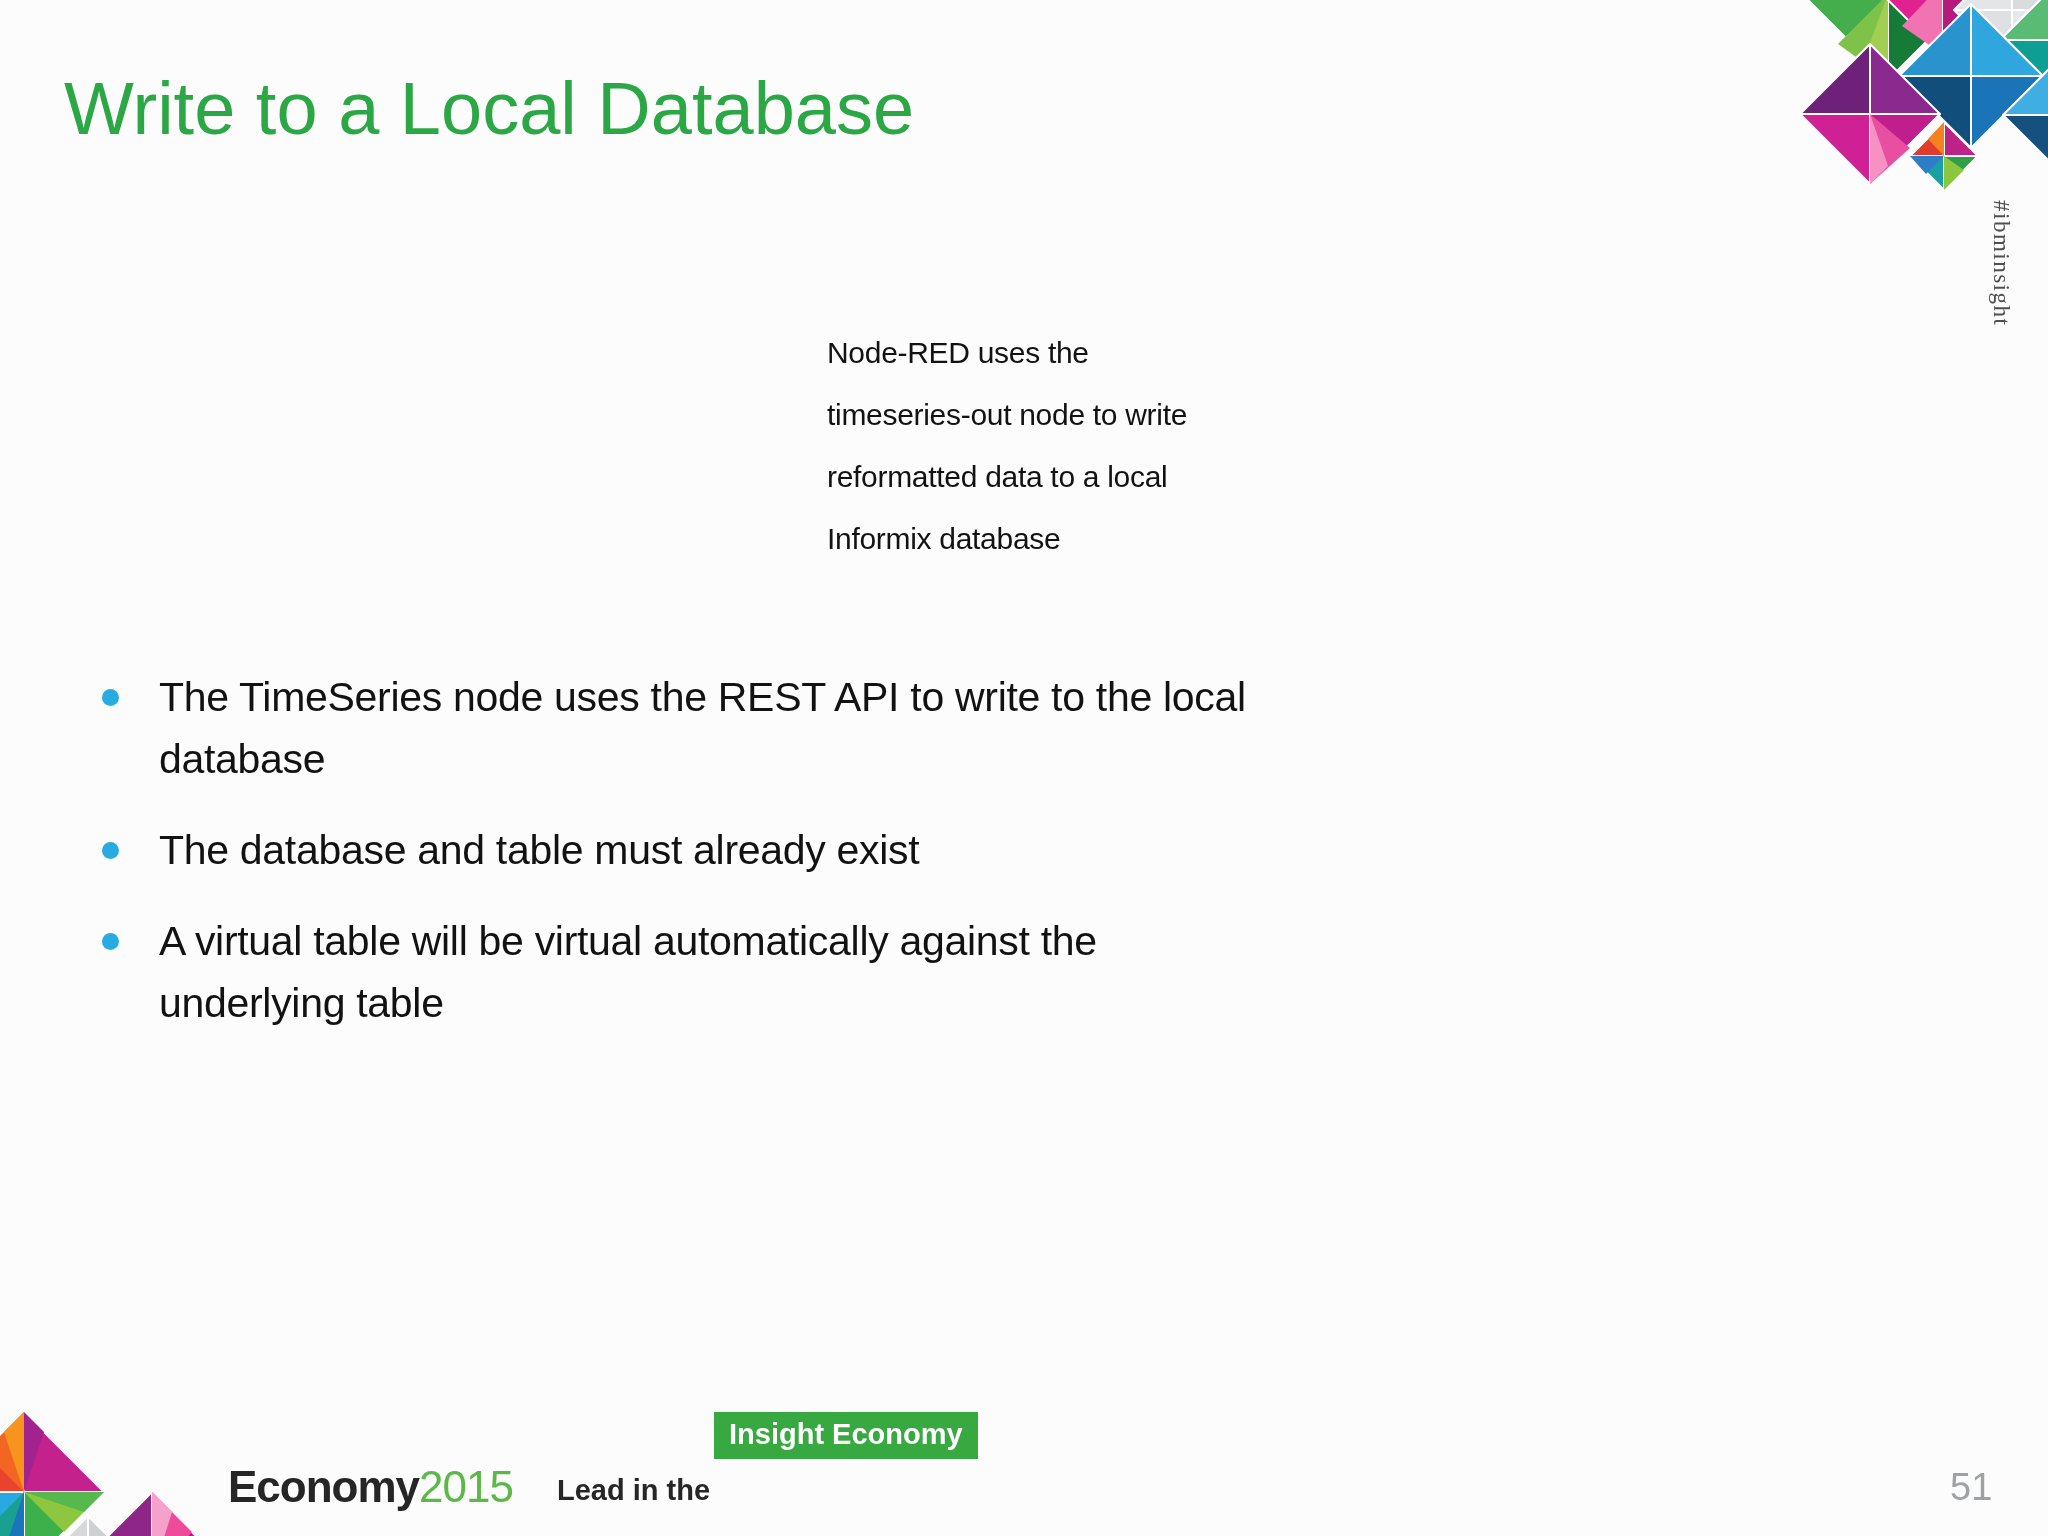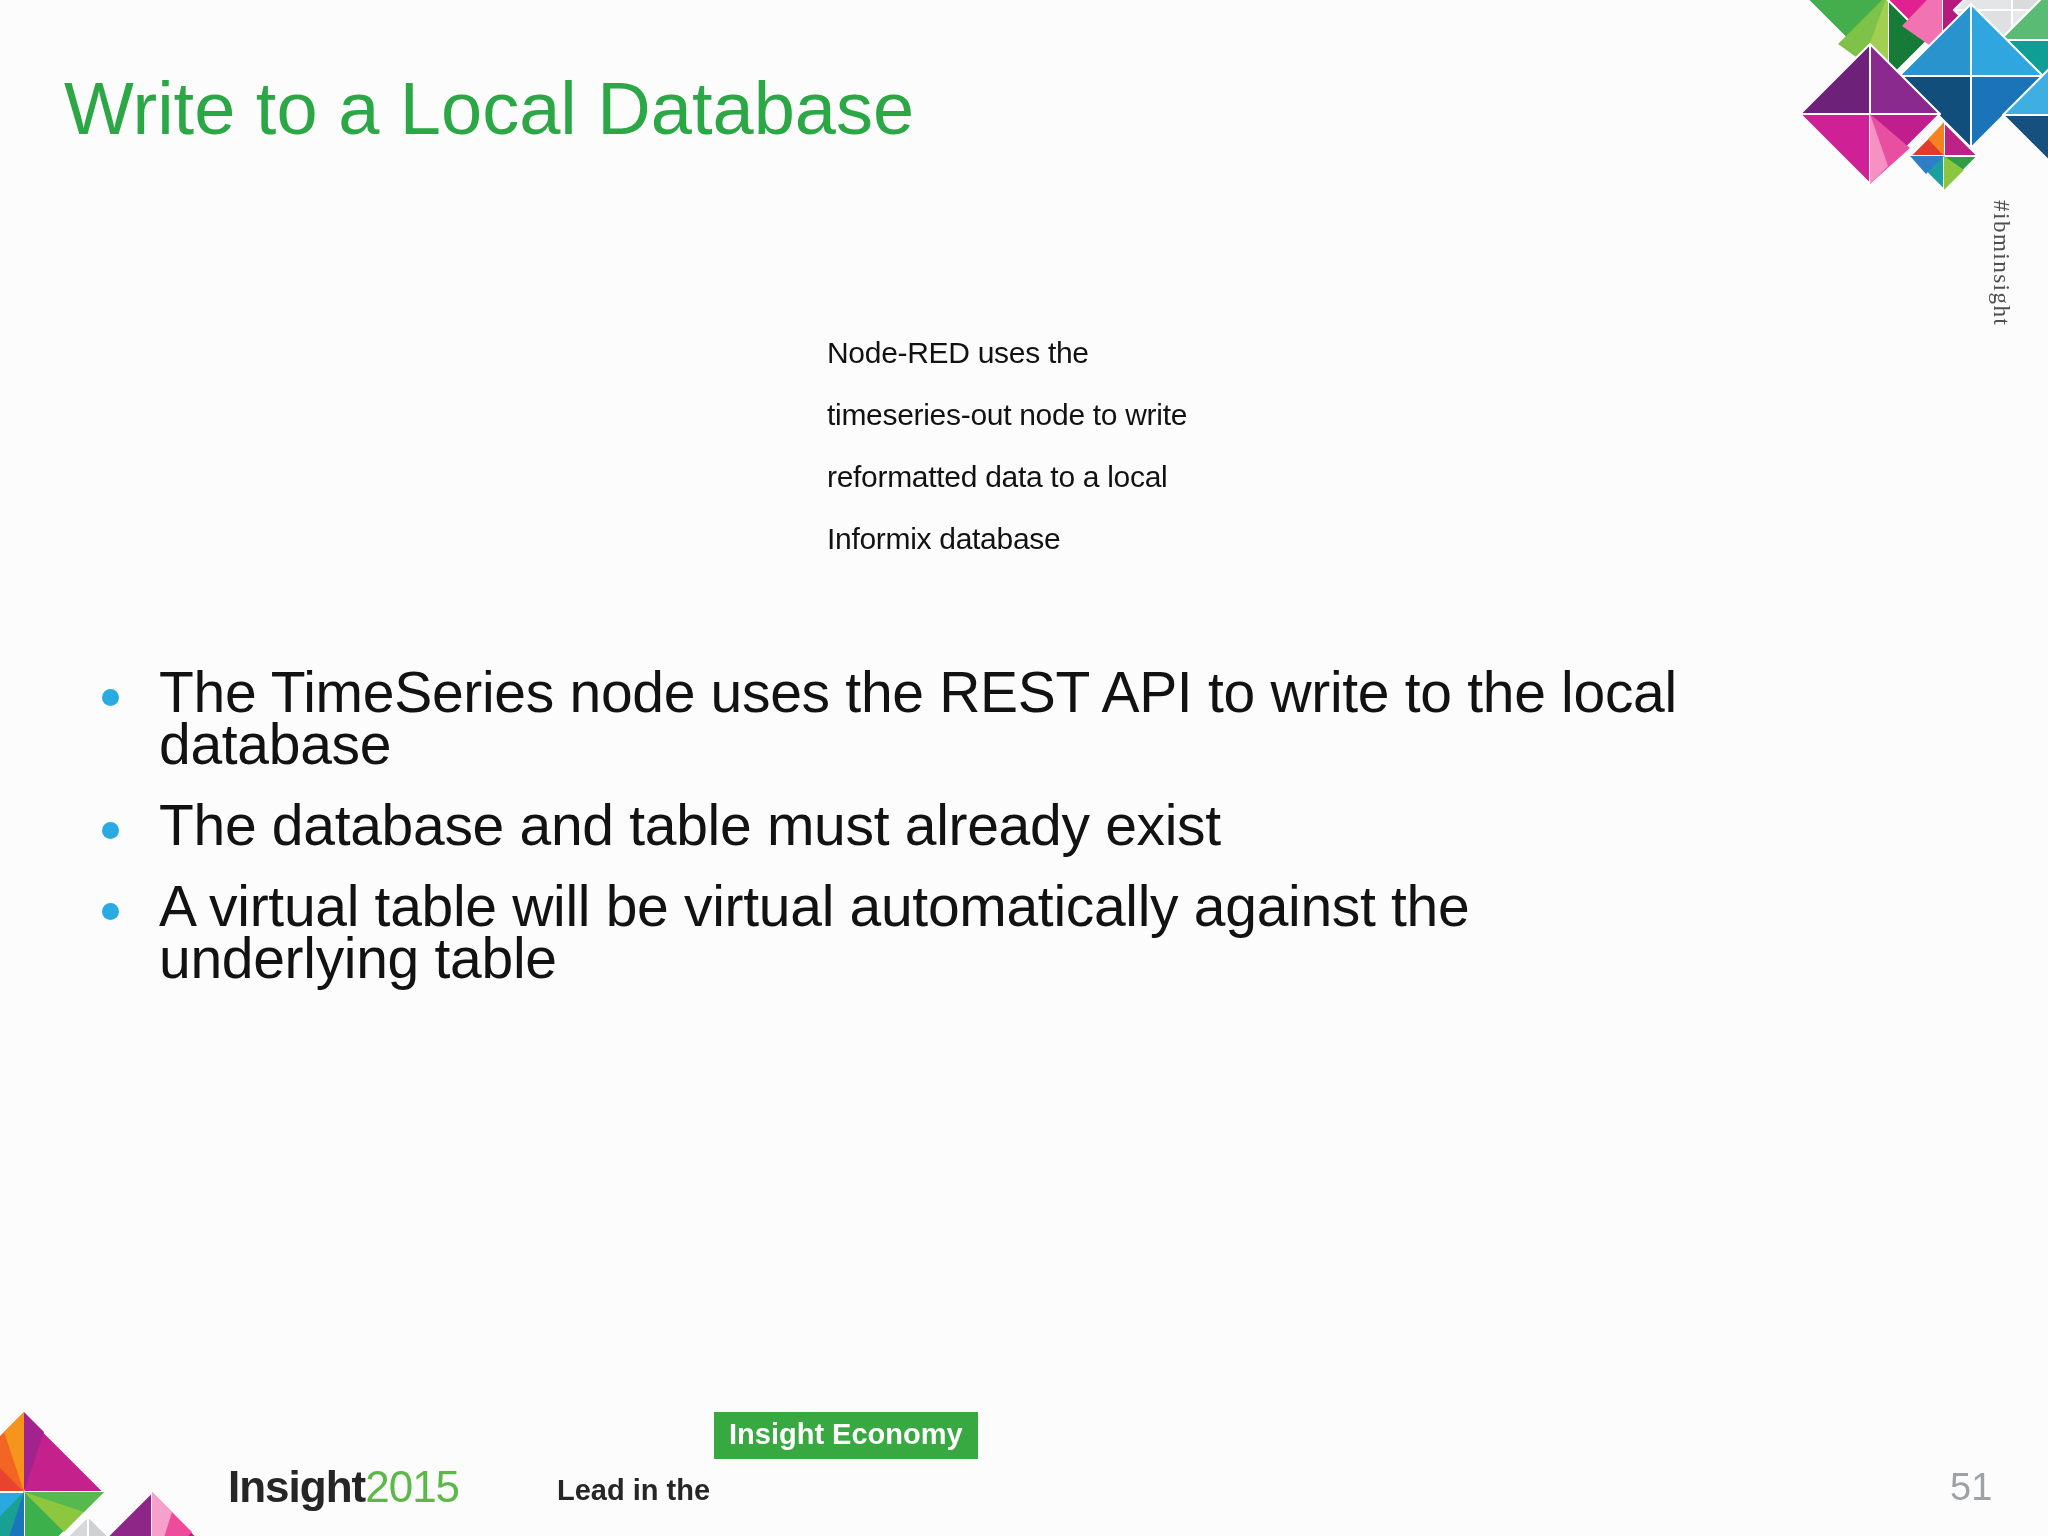--- a/index.html
+++ b/index.html
@@ -35,21 +35,21 @@
     font-size:30px;line-height:62px;color:var(--body-ink,#121212);
     white-space:pre-line;letter-spacing:-0.3px;
   }
 
   .bullets{
     position:absolute;left:96px;top:666px;margin:0;padding:0;
     list-style:none;width:1800px;
   }
   .bullets li{
     display:flex;align-items:flex-start;margin:0 0 29px 0;
-    font-size:57px;line-height:52px;color:var(--body-ink,#121212);
+    font-size:41px;line-height:62px;color:var(--body-ink,#121212);
     letter-spacing:-0.3px;
   }
   .bullets .dot{
     flex:0 0 auto;width:17px;height:17px;border-radius:50%;
     background:var(--bullet-cyan,#29abe2);
     margin:23px 40px 0 6px;
   }
   .bullets .btext{white-space:pre-line;}
 
   .hashtag{
@@ -209,20 +209,20 @@
         <polygon points="24,6 44,26 24,86" fill="#A3238E" stroke="none"></polygon>
         <polygon points="104,86 64,126 24,86" fill="#8DC63F" stroke="none"></polygon>
         <polygon points="104,86 84,106 24,86" fill="#56B94D" stroke="none"></polygon>
         <polygon points="24,166 -16,126 24,86" fill="#1A9F93" stroke="none"></polygon>
         <polygon points="24,166 4,146 24,86" fill="#1B75BB" stroke="none"></polygon>
       </g>
     </g>
   </svg>
 
   <div class="brand">
-    <span class="brand-word">Insight</span><span class="brand-year">2015</span>
+    <span class="brand-word">Economy</span><span class="brand-year">2015</span>
   </div>
   <div class="tagline">Lead in the</div>
   <div class="badge">Insight Economy</div>
 
   <div class="page-number">51</div>
 
 </div>
 
 </body></html>

